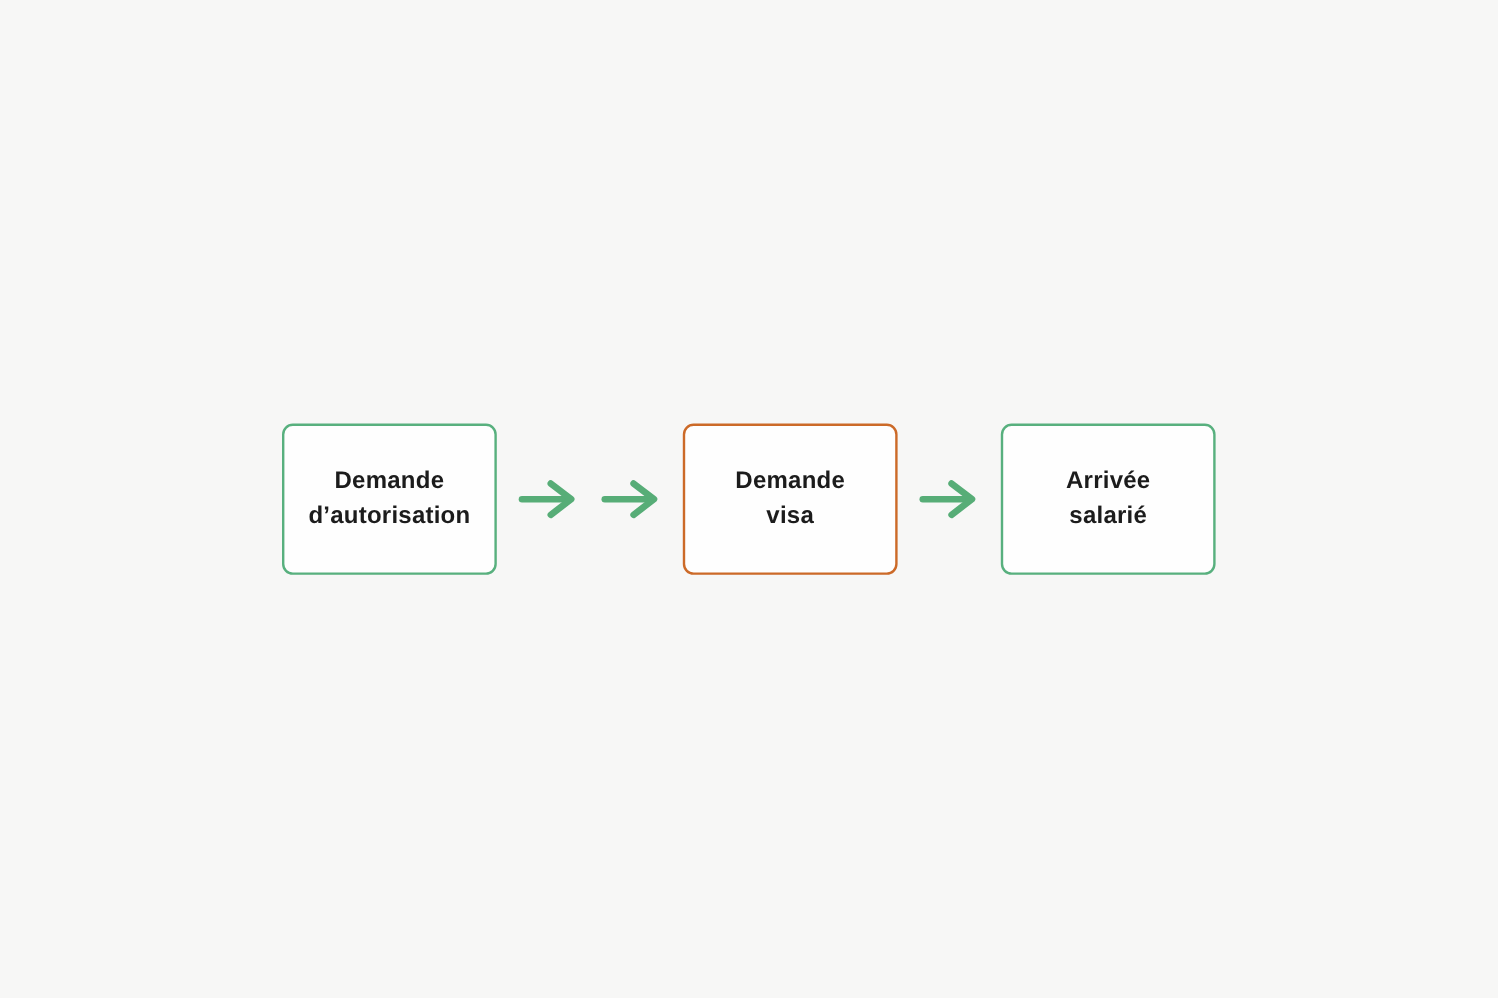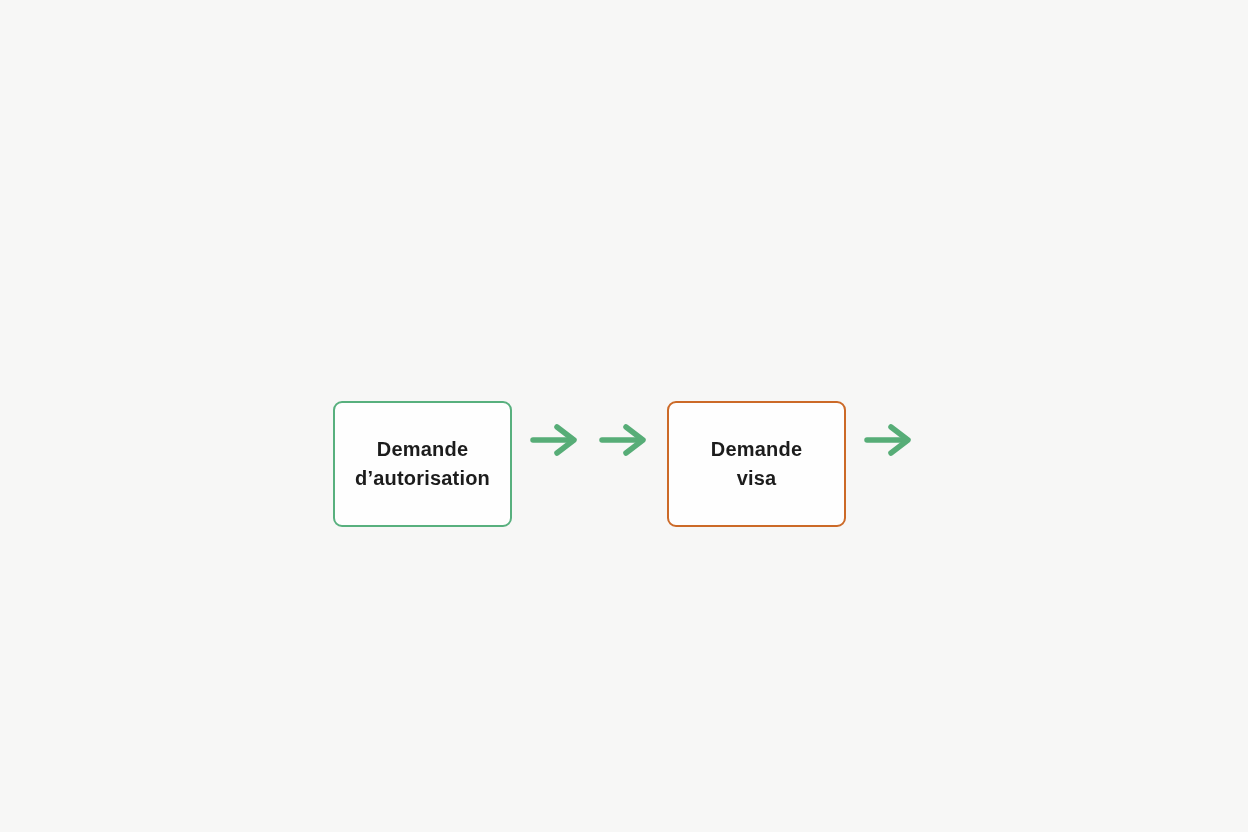--- a/index.html
+++ b/index.html
@@ -28,21 +28,20 @@
   .node {
     width: 179px;
     height: 126px;
     background: #fefefe;
     border: 2.5px solid #999;
     border-radius: 9px;
     display: flex;
     align-items: center;
     justify-content: center;
     text-align: center;
-    margin-top: 48px;
   }
   .node-label {
     font-size: 20px;
     font-weight: 700;
     color: #1c1c1c;
     line-height: 1.45;
     letter-spacing: 0.2px;
     white-space: pre-line;
   }
   .arrow {
@@ -81,15 +80,19 @@
 visa</span>
     </div>
 
     <svg class="arrow" width="52" height="36" viewBox="0 0 52 36" aria-hidden="true">
       <g fill="none" stroke="#57ad77" stroke-width="5.5" stroke-linecap="round" stroke-linejoin="round" style="stroke: rgb(87, 173, 119);">
         <line x1="4" y1="18" x2="42" y2="18"></line>
         <polyline points="28,5 45,18 28,31"></polyline>
       </g>
     </svg>
 
+    <div class="node" style="border-color: rgb(88, 176, 126);">
+      <span class="node-label">Arrivée
+salarié</span>
+    </div>
 
   </div>
 </div>
 
 </body></html>

